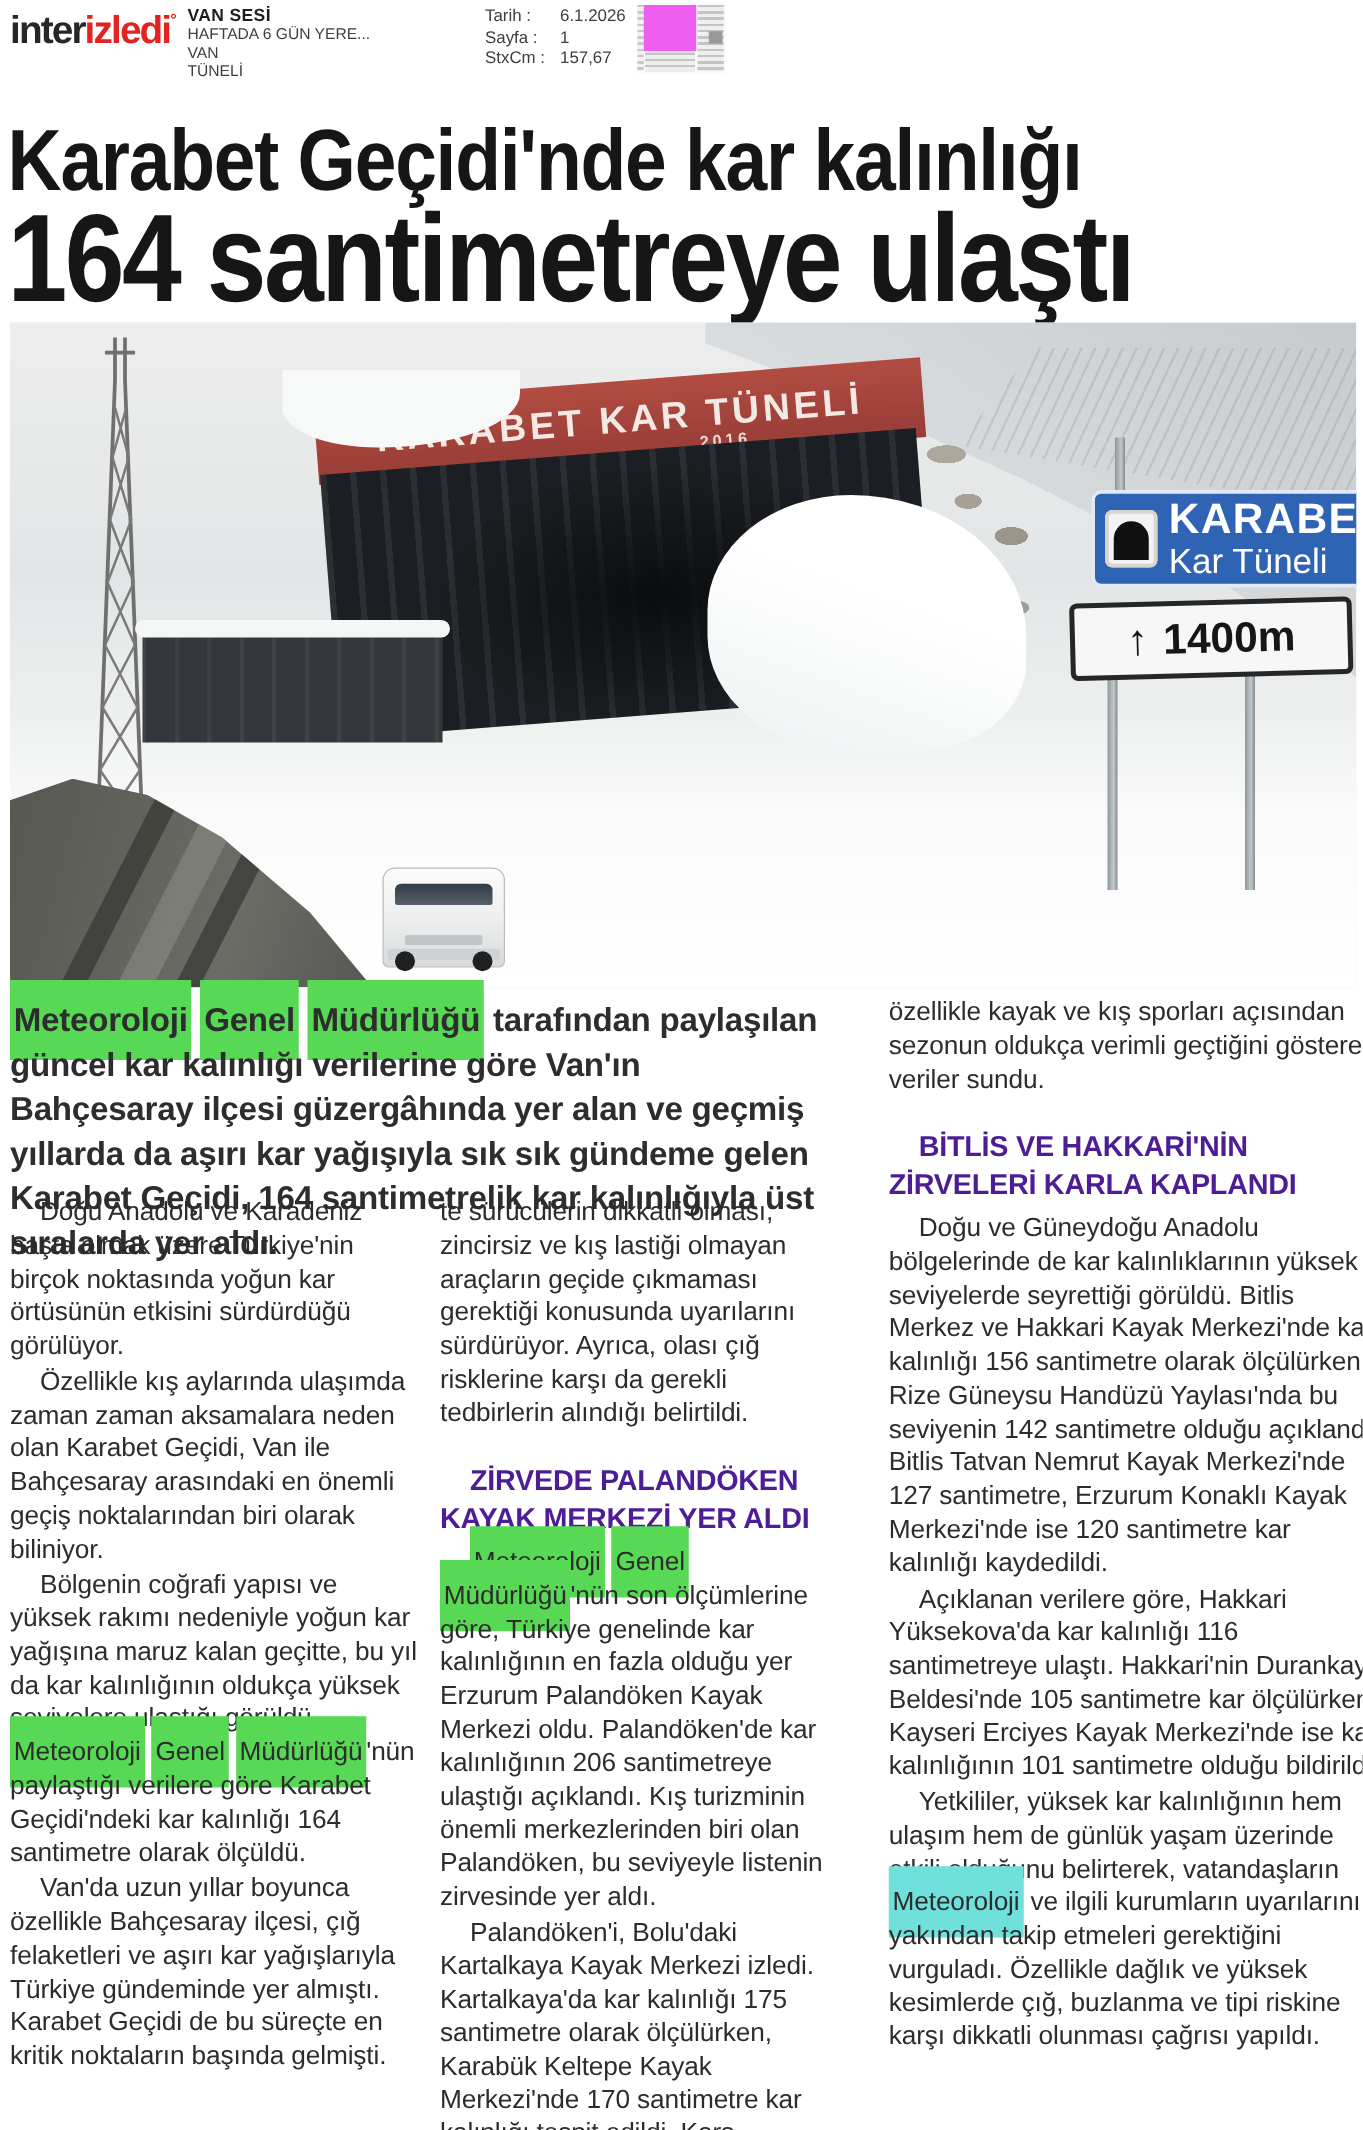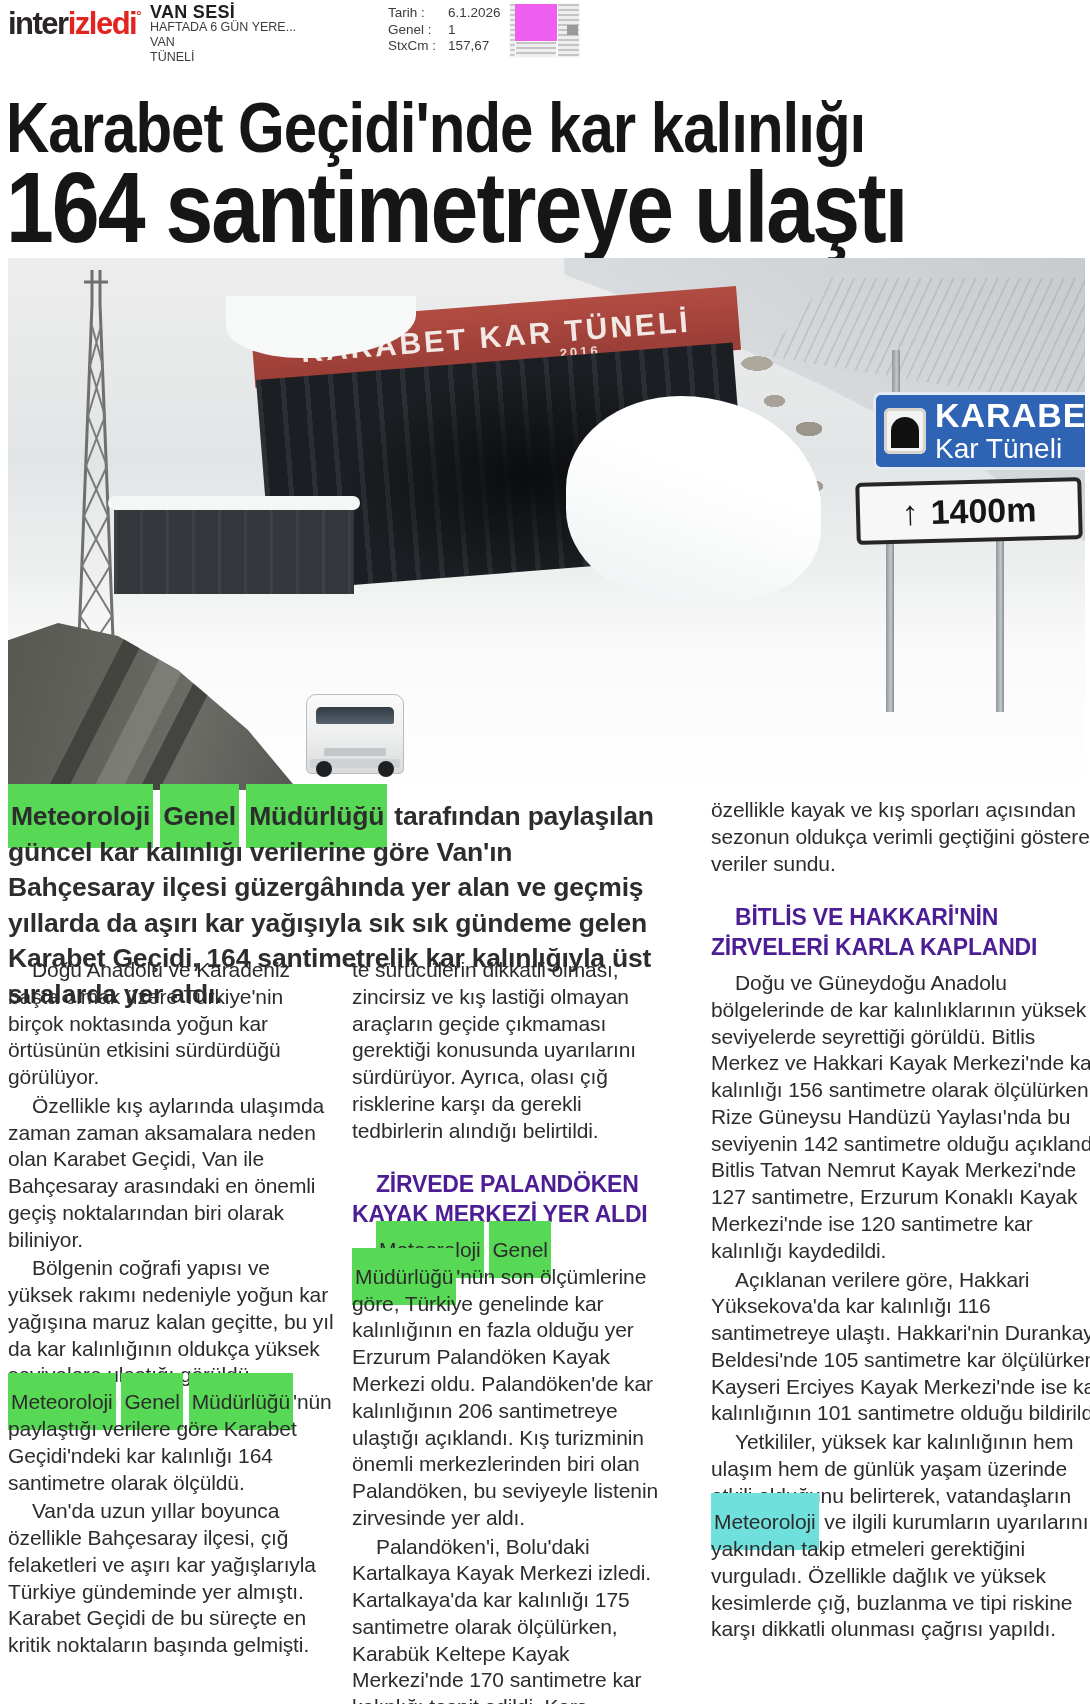--- a/index.html
+++ b/index.html
@@ -5,21 +5,21 @@
   html,body{margin:0;padding:0;}
   body{width:1090px;height:1704px;background:#ffffff;position:relative;overflow:hidden;
        font-family:"Liberation Sans", sans-serif;color:#2c2c2c;}
   .abs{position:absolute;}
 
   
   .logo{left:8px;top:6px;font-size:31px;font-weight:bold;letter-spacing:-1.5px;color:#2a2627;}
   .logo-press{color:#e2231f;}
   .logo-mark{color:#e2231f;font-size:13px;vertical-align:top;line-height:20px;}
   .pub{left:150px;top:5px;font-size:12.5px;line-height:15px;color:#3d3d3d;}
-  .pub-name{font-weight:bold;font-size:18px;color:#1e1e1e;letter-spacing:.3px;}
+  .pub-name{font-weight:bold;font-size:14px;color:#1e1e1e;letter-spacing:.3px;}
   .meta{left:349px;top:5px;font-size:13.5px;line-height:16.5px;color:#3d3d3d;}
   .meta-row{display:flex;margin-left:39px;}
   .meta-label{width:60px;}
   .thumb{left:509px;top:2px;width:72px;height:57px;background:#fbfbfb;overflow:hidden;}
   .thumb-colL{position:absolute;left:1%;top:4%;width:7%;height:92%;
       background:repeating-linear-gradient(#c9c9c9 0 2px,#f1f1f1 2px 5px);}
   .thumb-colR{position:absolute;left:68%;top:4%;width:29%;height:92%;
       background:repeating-linear-gradient(#c4c4c4 0 2px,#efefef 2px 5px);}
   .thumb-bottom{position:absolute;left:10%;top:71%;width:55%;height:25%;
       background:repeating-linear-gradient(#c4c4c4 0 2px,#efefef 2px 5px);}
@@ -137,21 +137,21 @@
     <div>VAN</div>
     <div>TÜNELİ</div>
   </div>
 
   <div class="abs meta">
     <div class="meta-row">
         <span class="meta-label">Tarih :</span>
         <span>6.1.2026</span>
       </div>
     <div class="meta-row">
-        <span class="meta-label">Genel :</span>
+        <span class="meta-label">Sayfa :</span>
         <span>1</span>
       </div>
     <div class="meta-row">
         <span class="meta-label">StxCm :</span>
         <span>157,67</span>
       </div>
   </div>
 
   <div class="abs thumb">
     <div class="thumb-colL"></div>

